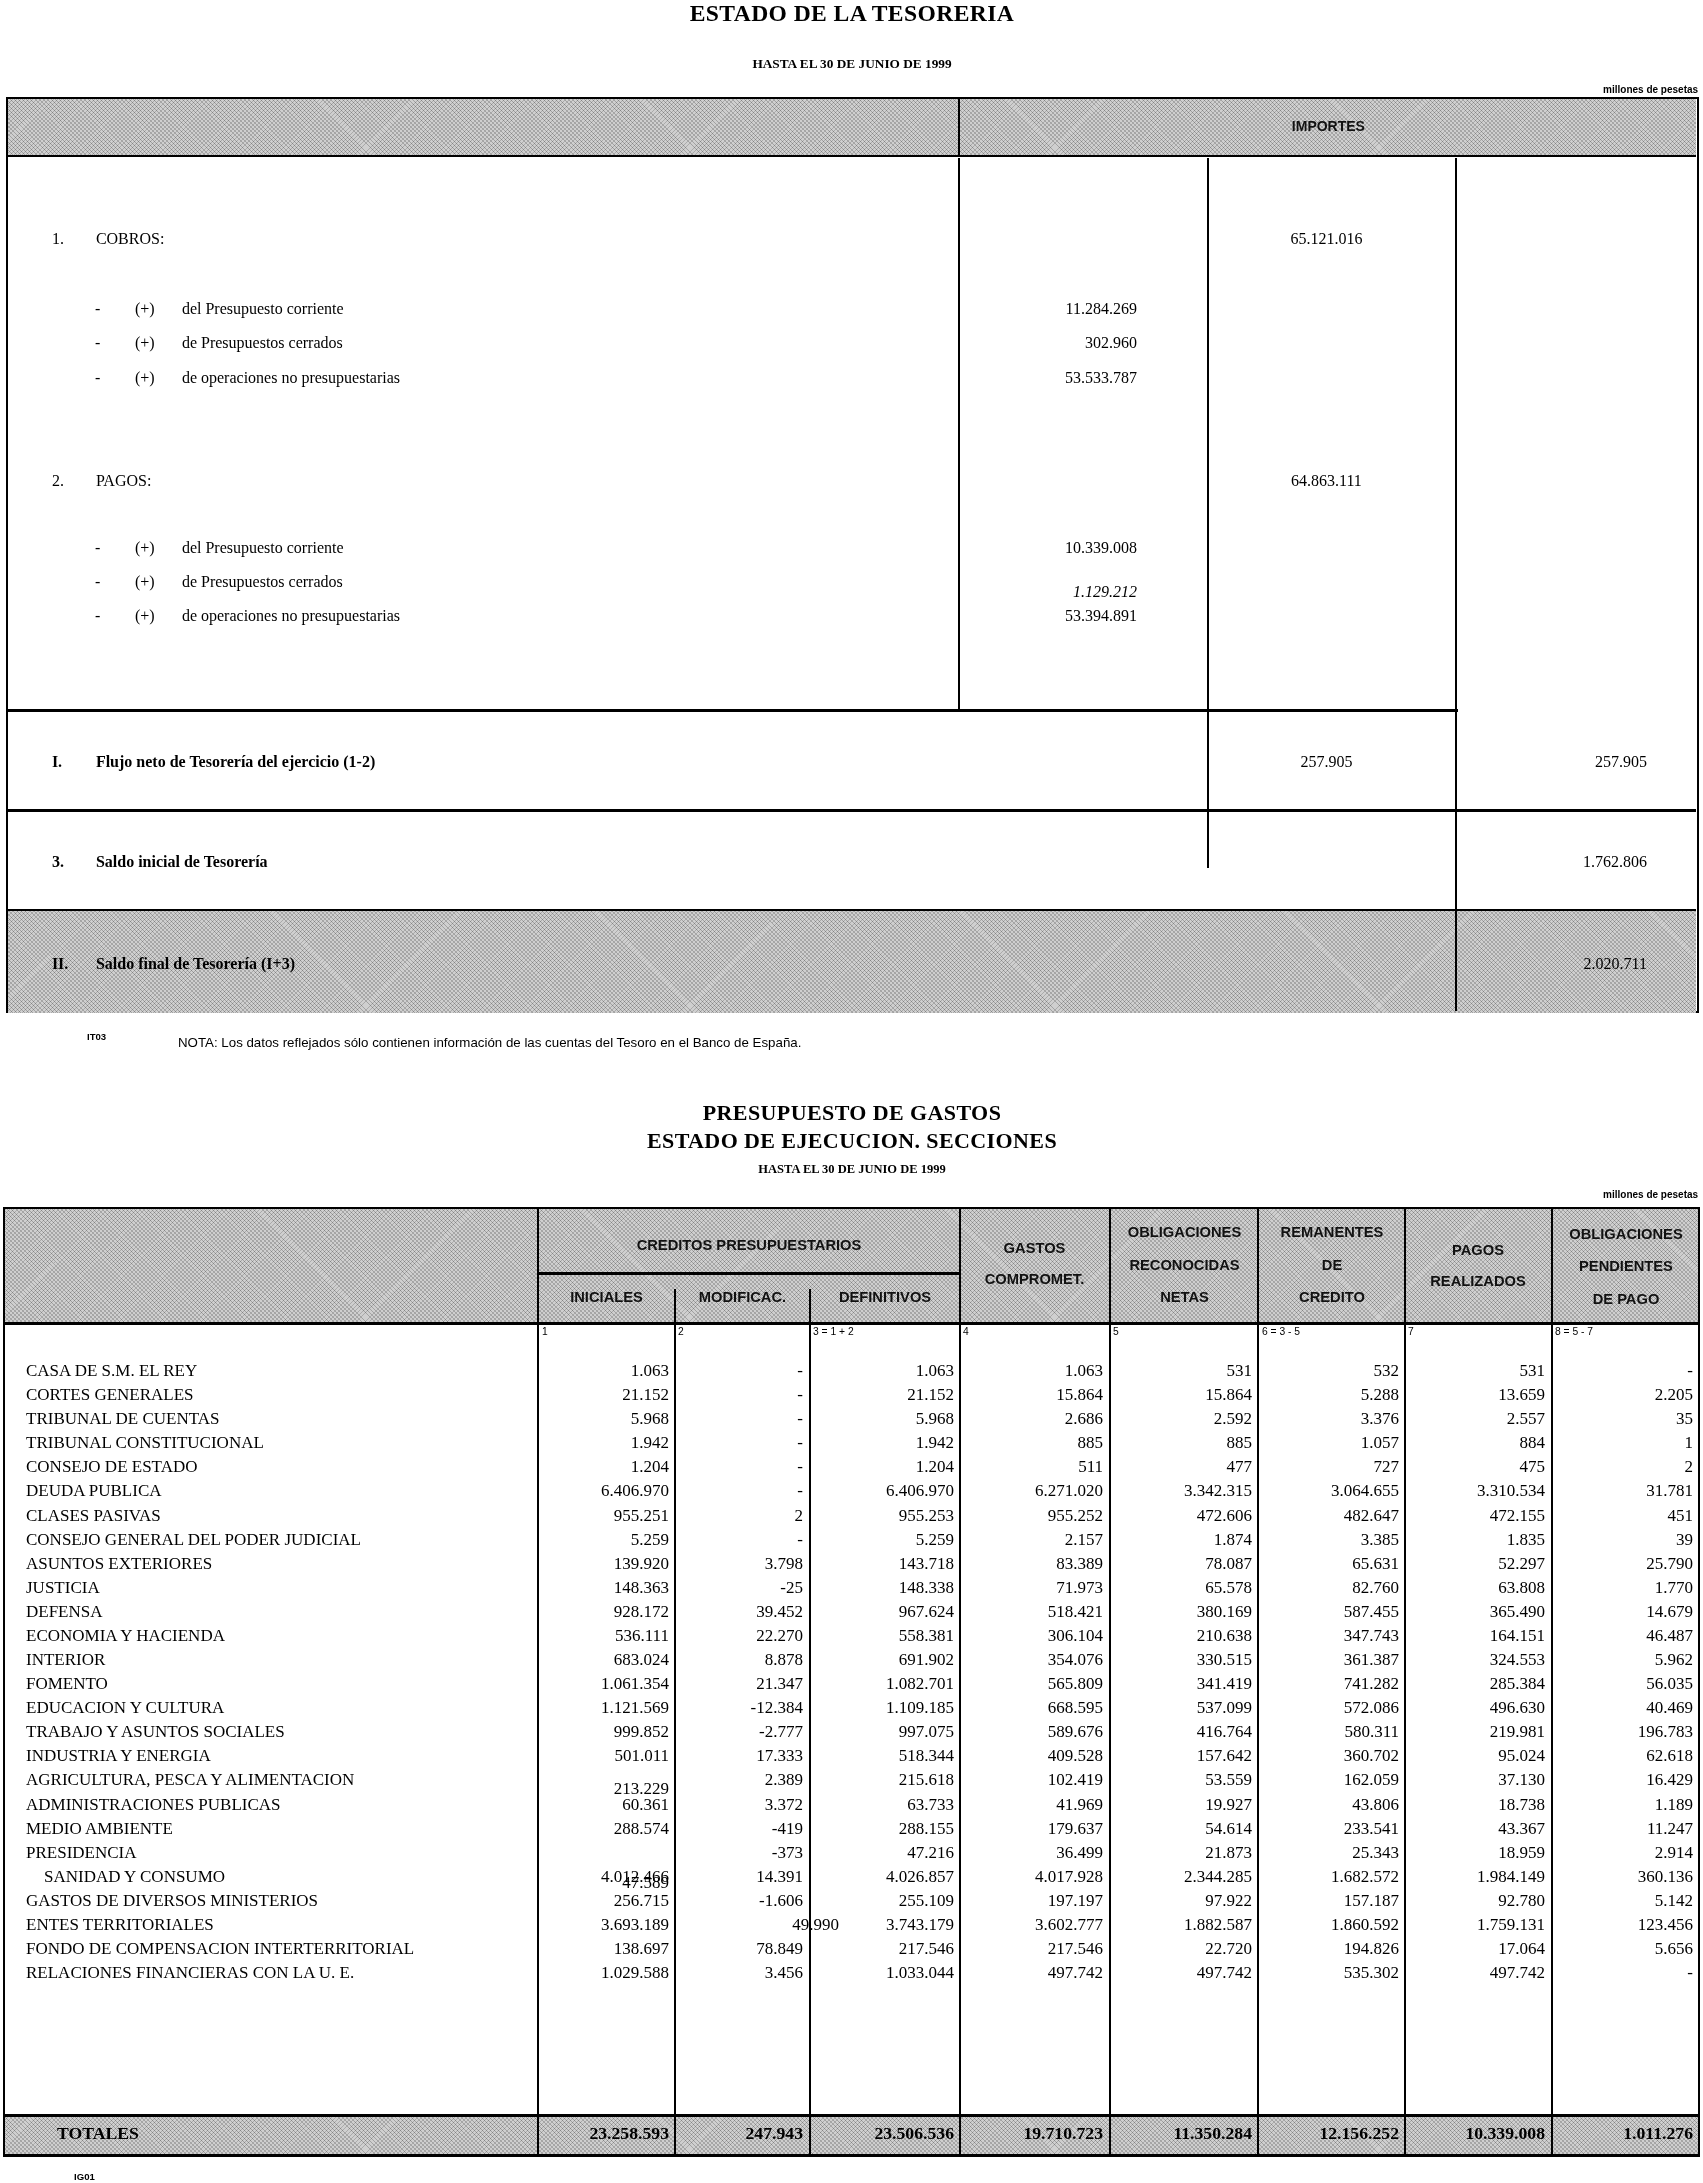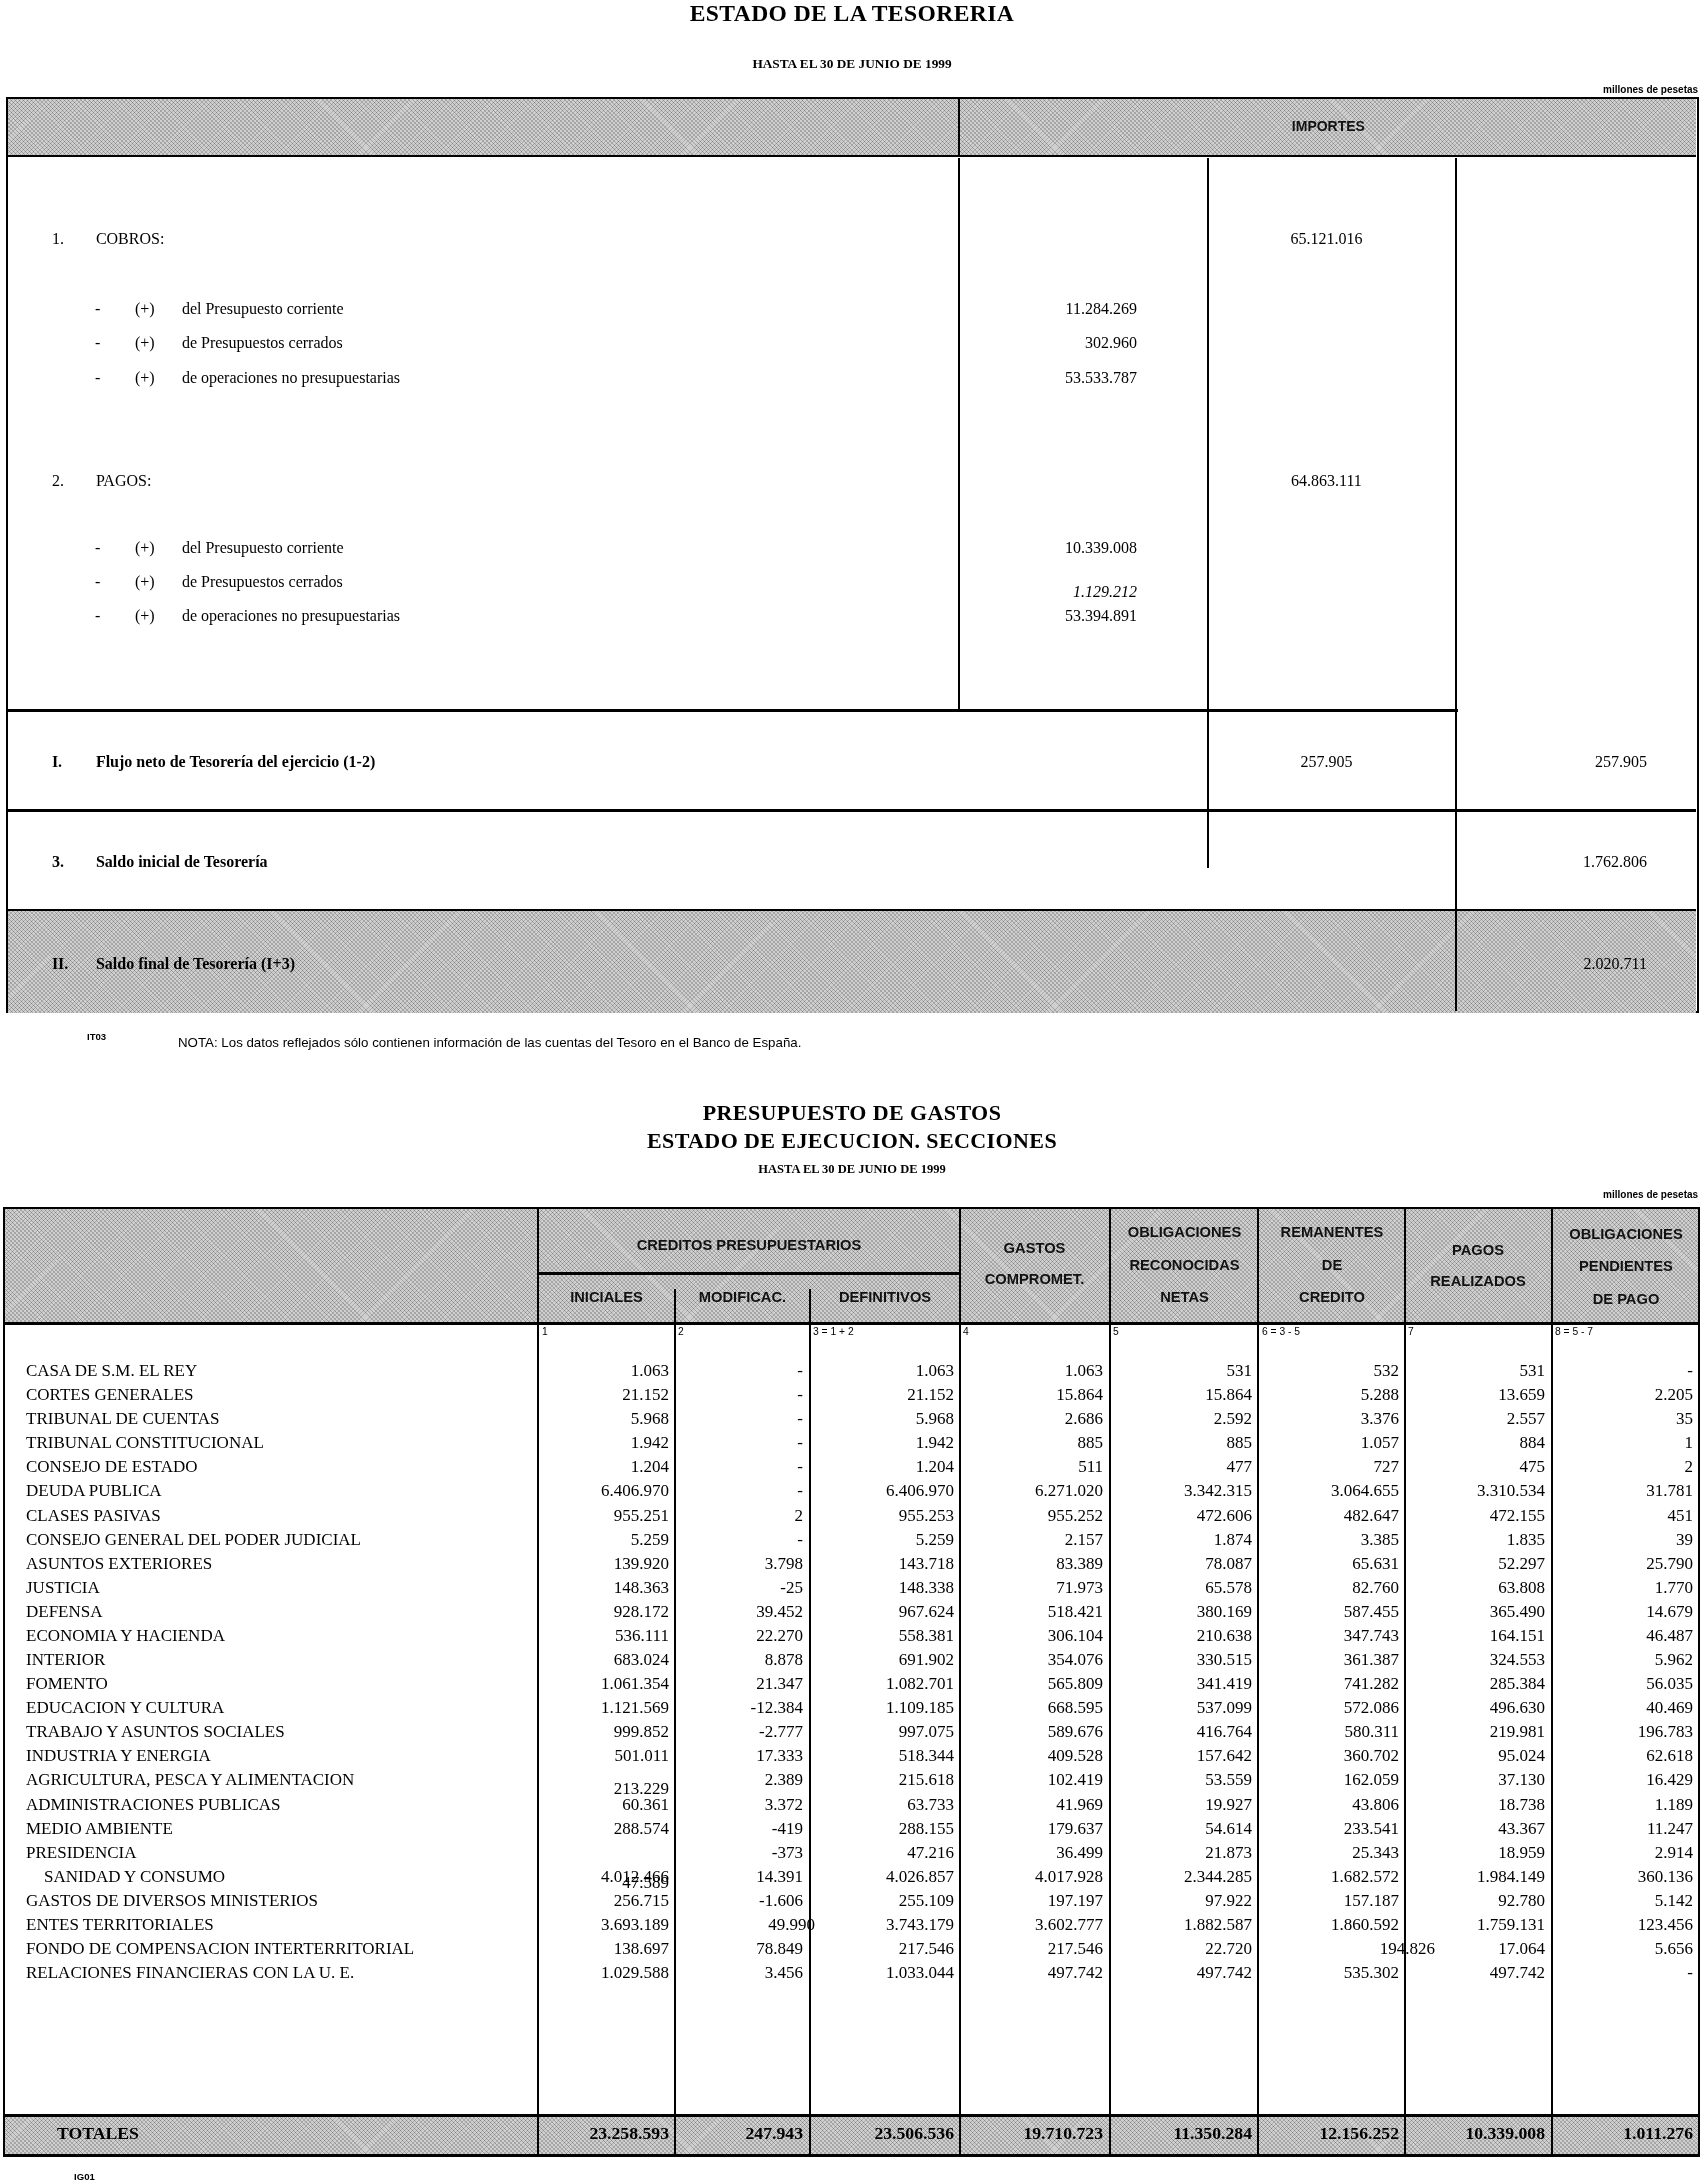--- a/index.html
+++ b/index.html
@@ -407,36 +407,36 @@
       <div class="c r" style="left: 811px; width: 143px;">255.109</div>
       <div class="c r" style="left: 961px; width: 142px;">197.197</div>
       <div class="c r" style="left: 1111px; width: 141px;">97.922</div>
       <div class="c r" style="left: 1260px; width: 139px;">157.187</div>
       <div class="c r" style="left: 1406px; width: 139px;">92.780</div>
       <div class="c r" style="left: 1553px; width: 140px;">5.142</div>
     </div>
     <div class="row2" style="top: 1913px;">
       <div class="c" style="left: 26px;">ENTES TERRITORIALES</div>
       <div class="c r" style="left: 539px; width: 130px;">3.693.189</div>
-      <div class="c r" style="left: 688px; width: 127px;">49.990</div>
+      <div class="c r" style="left: 712px; width: 127px;">49.990</div>
       <div class="c r" style="left: 811px; width: 143px;">3.743.179</div>
       <div class="c r" style="left: 961px; width: 142px;">3.602.777</div>
       <div class="c r" style="left: 1111px; width: 141px;">1.882.587</div>
       <div class="c r" style="left: 1260px; width: 139px;">1.860.592</div>
       <div class="c r" style="left: 1406px; width: 139px;">1.759.131</div>
       <div class="c r" style="left: 1553px; width: 140px;">123.456</div>
     </div>
     <div class="row2" style="top: 1937px;">
       <div class="c" style="left: 26px;">FONDO DE COMPENSACION INTERTERRITORIAL</div>
       <div class="c r" style="left: 539px; width: 130px;">138.697</div>
       <div class="c r" style="left: 676px; width: 127px;">78.849</div>
       <div class="c r" style="left: 811px; width: 143px;">217.546</div>
       <div class="c r" style="left: 961px; width: 142px;">217.546</div>
       <div class="c r" style="left: 1111px; width: 141px;">22.720</div>
-      <div class="c r" style="left: 1260px; width: 139px; padding-left: 36px;">194.826</div>
+      <div class="c r" style="left: 1260px; width: 139px;">194.826</div>
       <div class="c r" style="left: 1406px; width: 139px;">17.064</div>
       <div class="c r" style="left: 1553px; width: 140px;">5.656</div>
     </div>
     <div class="row2" style="top: 1961px;">
       <div class="c" style="left: 26px;">RELACIONES FINANCIERAS CON LA U. E.</div>
       <div class="c r" style="left: 539px; width: 130px;">1.029.588</div>
       <div class="c r" style="left: 676px; width: 127px;">3.456</div>
       <div class="c r" style="left: 811px; width: 143px;">1.033.044</div>
       <div class="c r" style="left: 961px; width: 142px;">497.742</div>
       <div class="c r" style="left: 1111px; width: 141px;">497.742</div>

